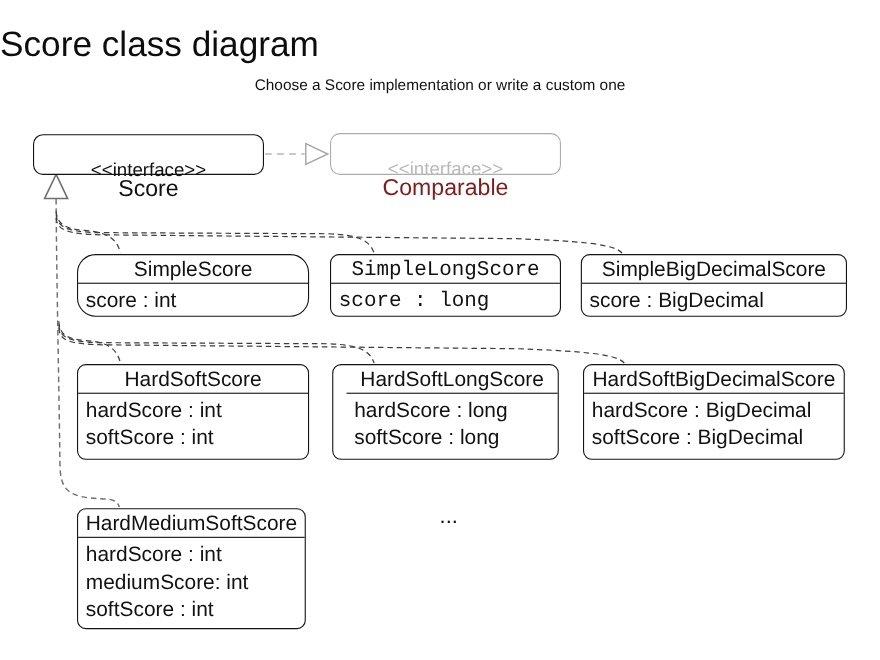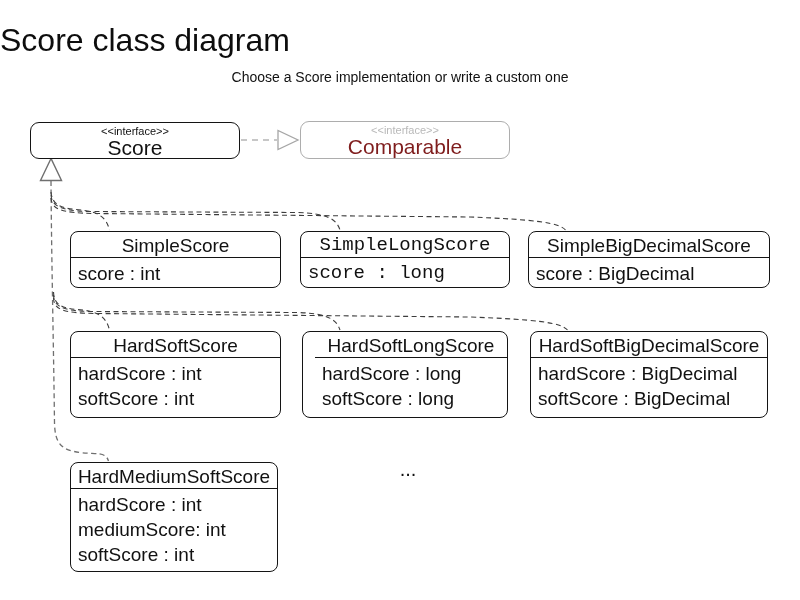--- a/index.html
+++ b/index.html
@@ -8,36 +8,36 @@
     font-family:"Liberation Sans",sans-serif;color:#111;
   }
   #title{position:absolute;left:0;top:22px;width:800px;
          font-size:32px;line-height:36px;color:#0d0d0d;}
   #subtitle{position:absolute;left:0;top:69px;width:800px;text-align:center;
             font-size:14px;line-height:17px;color:#111;}
 
   
   .iface{position:absolute;box-sizing:border-box;background:#fff;border-radius:9px;
          text-align:center;}
-  .iface .stereo{font-size:11px;line-height:12px;padding-top:2px;}
+  .iface .stereo{font-size:17px;line-height:12px;padding-top:2px;margin-top:24px;}
   .iface .iname{font-size:21px;line-height:22px;}
   #iface-score{left:30px;top:122px;width:210px;height:37px;border:1.6px solid #141414;}
   #iface-comparable{left:300px;top:121px;width:210px;height:38px;border:1.6px solid #adadad;}
   #iface-comparable .stereo{color:#b9b9b9;}
   #iface-comparable .iname{color:#7f1d1d;}
 
   
   .cls{position:absolute;box-sizing:border-box;background:#fff;border:1px solid #141414;
        border-radius:8px;}
   .cls .cname{text-align:center;font-size:19px;line-height:21px;padding:3px 4px 1px;
               border-bottom:1px solid #141414;white-space:nowrap;overflow:hidden;}
   .cls .attrs{padding:3px 7px 2px;}
   .cls .attr{font-size:19px;line-height:25px;white-space:nowrap;}
 
-  #cls-0{left:70px; top:231px;width:211px;height:57px;}
+  #cls-0{left:70px; top:231px;width:211px;height:57px;border-radius:17px;}
   #cls-1{left:300px;top:231px;width:210px;height:57px;font-family:Liberation Mono, monospace;}
   #cls-2{left:528px;top:231px;width:242px;height:57px;}
   #cls-3{left:70px; top:331px;width:211px;height:87px;}
   #cls-4{left:302px;top:331px;width:206px;height:87px;padding-left:12px;}
   #cls-5{left:530px;top:331px;width:238px;height:87px;}
   #cls-6{left:70px; top:462px;width:208px;height:110px;}
 
   #ellipsis{position:absolute;left:368px;top:458px;width:80px;text-align:center;
             font-size:20px;color:#111;}
 

